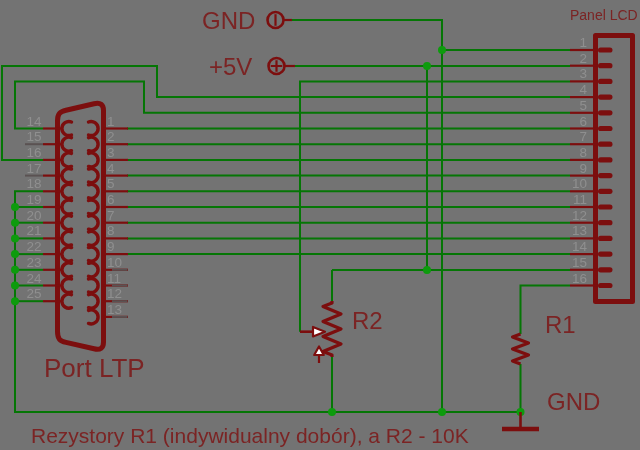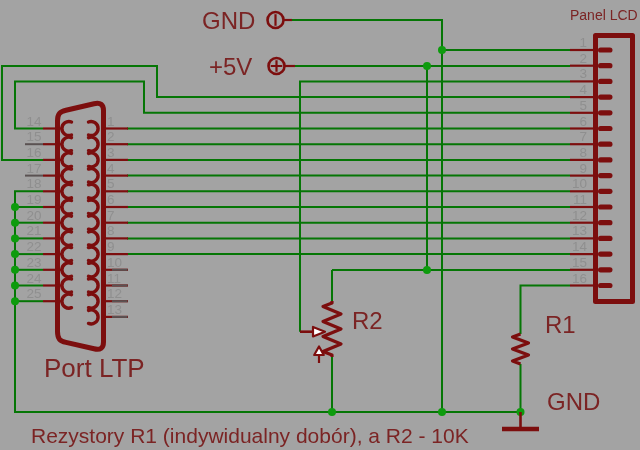--- a/index.html
+++ b/index.html
@@ -1,20 +1,20 @@
 <!DOCTYPE html>
 <html style="--wire: #057605; --junction: #0d9b0d; --outline: #7c0e0e; --label-text: #7b2424; --pin-text: #8f8f8f; --stub-gray: #5a5252;"><head>
 <meta charset="utf-8">
 <style>
   :root{
     --wire:#057605; --junction:#0d9b0d; --outline:#7c0e0e;
     --label-text:#7b2424; --pin-text:#8f8f8f; --stub-gray:#5a5252;
   }
   html,body{margin:0;padding:0;background:#dcdcdc;}
-  .canvas{width:640px;height:450px;background:#a3a3a3;position:relative;overflow:hidden;}
+  .canvas{width:640px;height:450px;background:#737373;position:relative;overflow:hidden;}
   svg{display:block;}
   .wire{stroke:var(--wire);stroke-width:2;fill:none;}
   .dot{fill:var(--junction);stroke:none;}
   .outline{stroke:var(--outline);stroke-width:5;fill:none;stroke-linejoin:round;}
   .lead{stroke:var(--outline);stroke-width:2.2;fill:none;}
   .lead-md{stroke:var(--outline);stroke-width:2.6;fill:none;}
   .zig{stroke:var(--outline);stroke-width:3.2;fill:none;stroke-linejoin:round;}
   .arc{stroke:var(--outline);stroke-width:3.4;fill:none;stroke-linecap:round;}
   .comp-fill{fill:var(--outline);stroke:none;}
   .hollow{fill:#ffffff;stroke:var(--outline);stroke-width:2.2;stroke-linejoin:round;}

